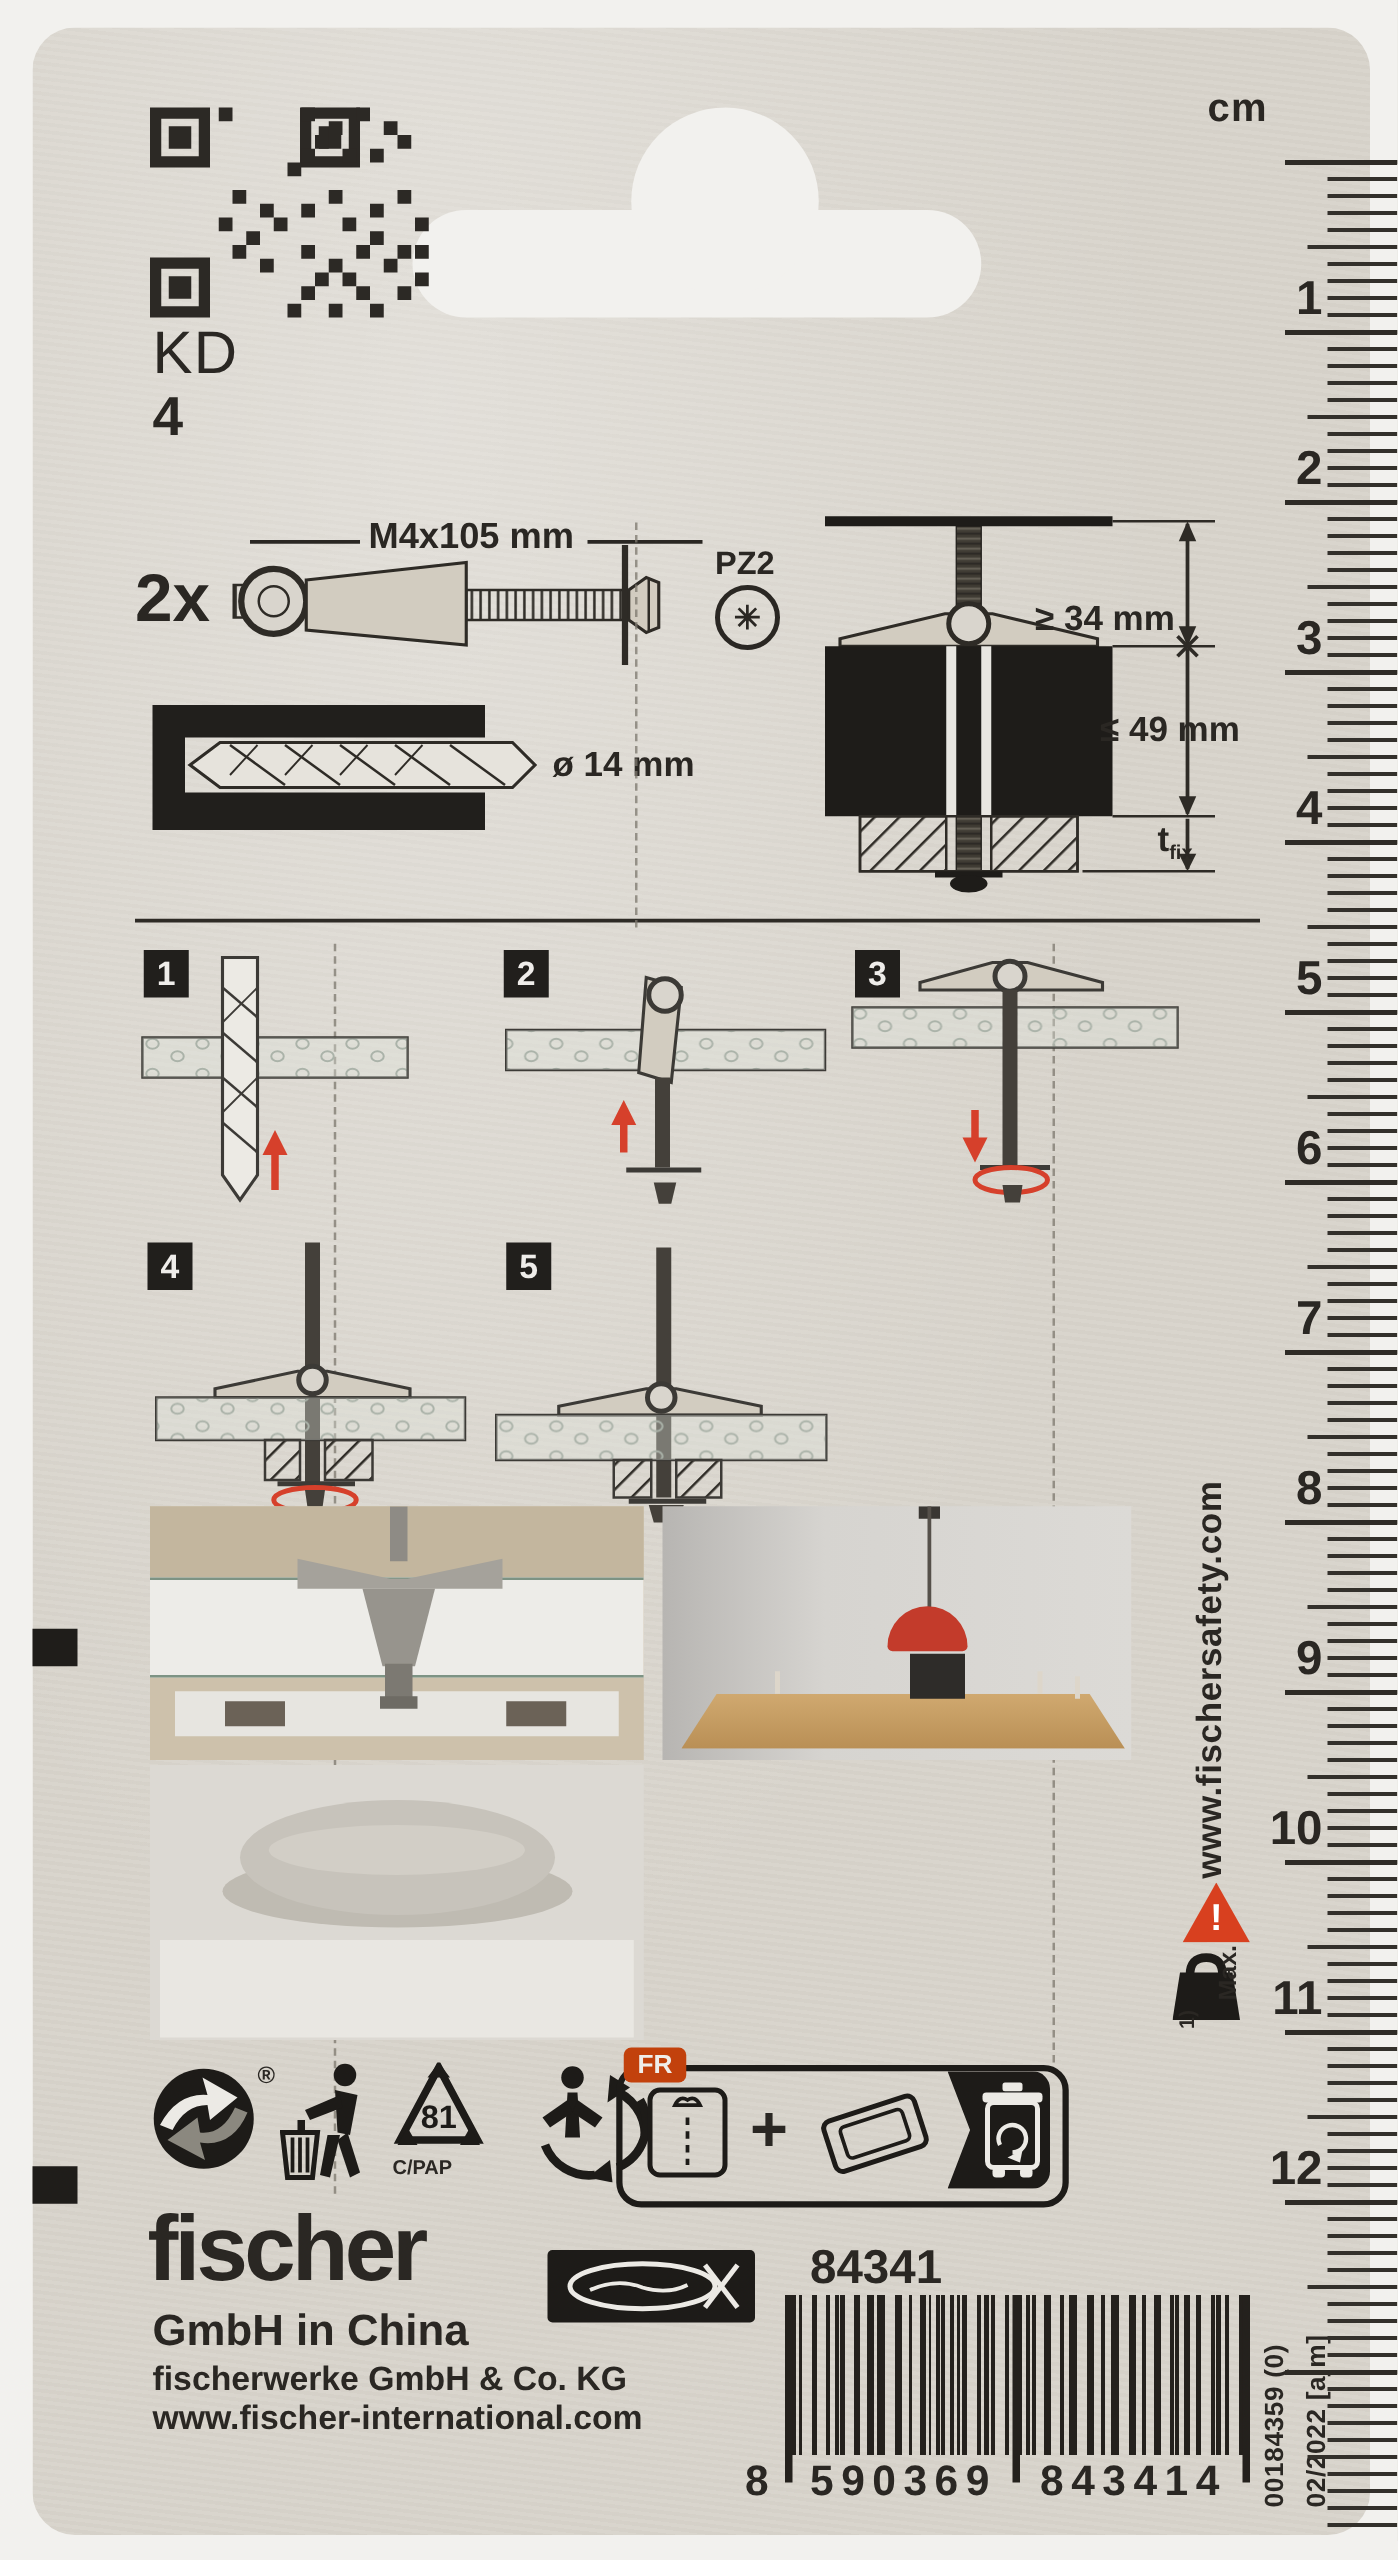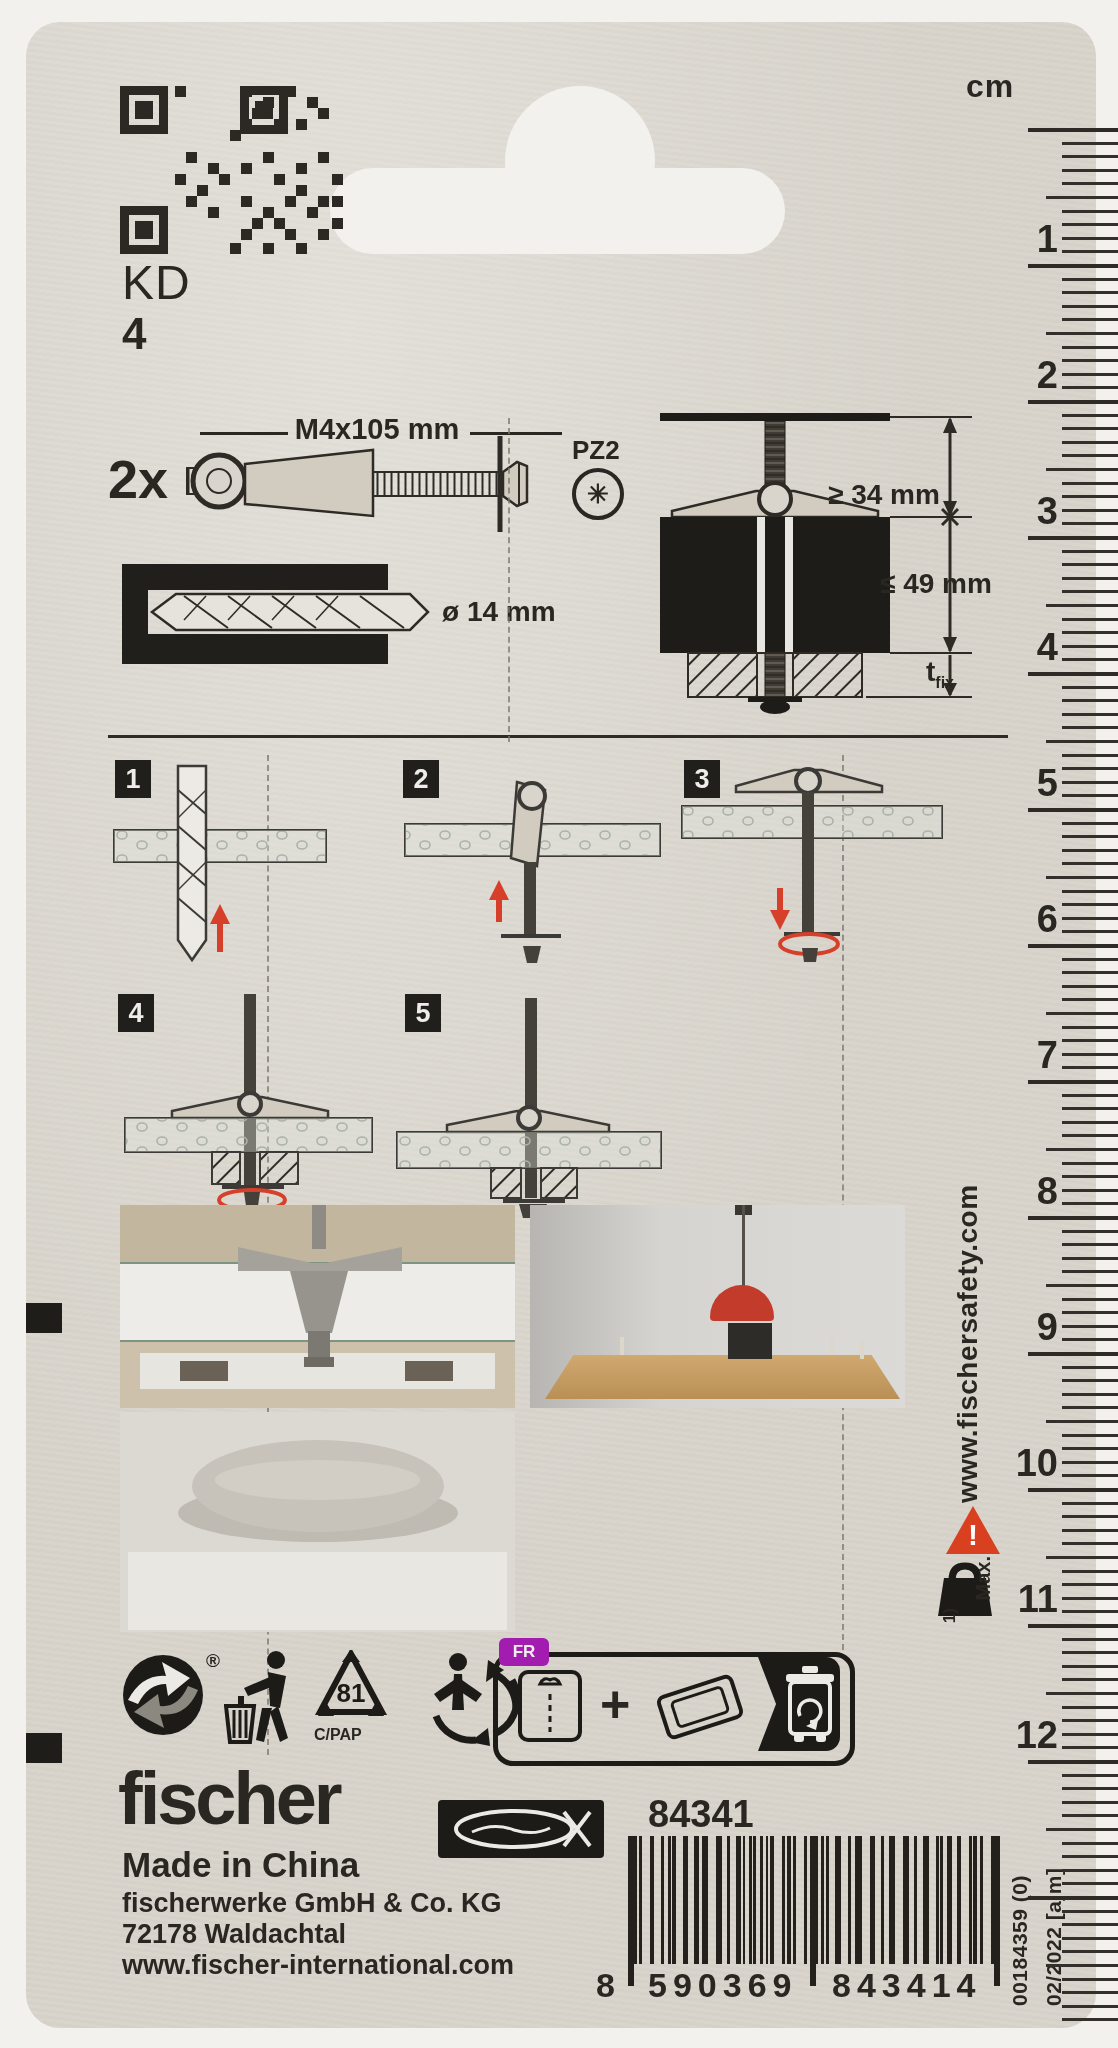--- a/index.html
+++ b/index.html
@@ -69,22 +69,22 @@
   .warn{left:946px;top:1506px;width:54px;height:48px;background:#d8401f;
         clip-path:polygon(50% 0,100% 100%,0 100%);text-align:center;}
   .warn span{color:#fff;font-size:30px;font-weight:700;line-height:58px;}
   .maxblock{left:938px;top:1558px;width:70px;height:62px;}
   .vnote{left:940px;top:1608px;font-size:17px;font-weight:700;writing-mode:vertical-rl;transform:rotate(180deg);}
   .vmax{left:972px;top:1556px;font-size:20px;font-weight:700;writing-mode:vertical-rl;transform:rotate(180deg);}
   
   .cpap{left:314px;top:1726px;font-size:16px;font-weight:700;}
   .reg{left:206px;top:1650px;font-size:19px;font-weight:700;}
   .frblock{left:493px;top:1652px;width:352px;height:104px;border:5px solid #1d1b18;border-radius:20px;}
-  .frtab{left:499px;top:1638px;width:50px;height:28px;background:#a21caf;border-radius:6px;color:#efedea;
-         font-size:17px;font-weight:700;text-align:center;line-height:28px;}
+  .frtab{left:499px;top:1638px;width:50px;height:28px;background:#c2410c;border-radius:6px;color:#efedea;
+         font-size:21px;font-weight:700;text-align:center;line-height:28px;}
   .plus{left:600px;top:1678px;font-size:52px;font-weight:700;line-height:52px;}
   .frarrow{left:758px;top:1657px;width:82px;height:94px;background:#1d1b18;border-radius:0 14px 14px 0;
            clip-path:polygon(0 0,100% 0,100% 100%,0 100%,22% 50%);}
   
   .brand{left:118px;top:1762px;font-size:74px;font-weight:800;letter-spacing:-3px;line-height:74px;}
   .fishbox{left:438px;top:1800px;width:166px;height:58px;background:#1d1b18;border-radius:4px;}
   .article{left:648px;top:1793px;font-size:38px;font-weight:700;}
   .origin{left:122px;top:1845px;font-size:35px;font-weight:700;}
   .addr{left:122px;top:1888px;font-size:27px;font-weight:700;line-height:31px;}
   
@@ -398,24 +398,23 @@
   <div class="abs brand ink">fischer</div>
   <div class="abs fishbox">
     <svg width="166" height="58" viewBox="0 0 166 58">
       <ellipse cx="76" cy="29" rx="58" ry="18" fill="none" stroke="#eceae5" stroke-width="4"></ellipse>
       <line x1="126" y1="12" x2="152" y2="46" stroke="#eceae5" stroke-width="4"></line>
       <line x1="152" y1="12" x2="126" y2="46" stroke="#eceae5" stroke-width="4"></line>
       <path d="M34,32 Q56,22 76,30 Q96,36 112,28" fill="none" stroke="#eceae5" stroke-width="3"></path>
     </svg>
   </div>
   <div class="abs article ink">84341</div>
-  <div class="abs origin ink">Made in China</div>
+  <div class="abs origin ink">GmbH in China</div>
   <div class="abs addr ink">
     <div>fischerwerke GmbH &amp; Co. KG</div>
-    <div>72178 Waldachtal</div>
     <div>www.fischer-international.com</div>
   </div>
 
   <div class="abs bars"></div>
   <div class="abs guard" style="left:628px;"></div>
   <div class="abs guard" style="left:810px;"></div>
   <div class="abs guard" style="left:994px;"></div>
   <div class="abs bcd ink" style="left:596px;">8</div>
   <div class="abs bcd ink" style="left:648px;">590369</div>
   <div class="abs bcd ink" style="left:832px;">843414</div>

